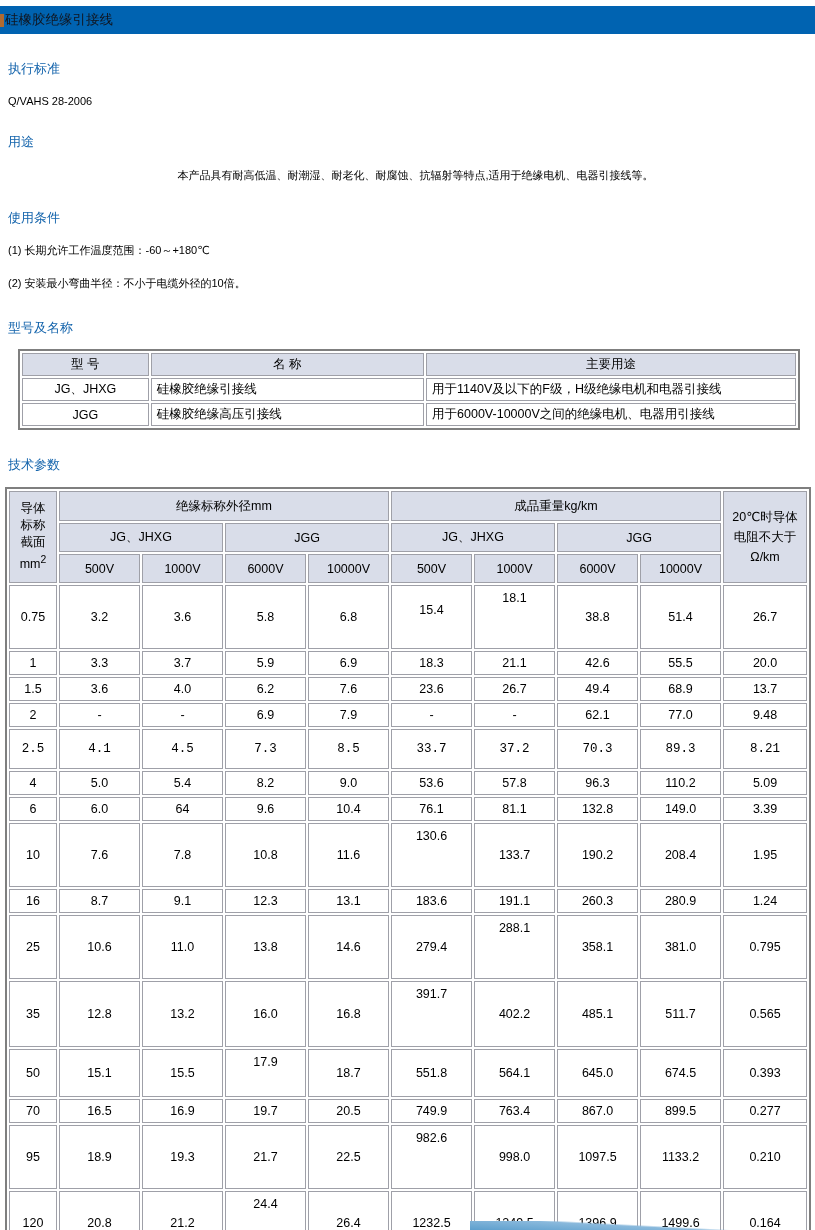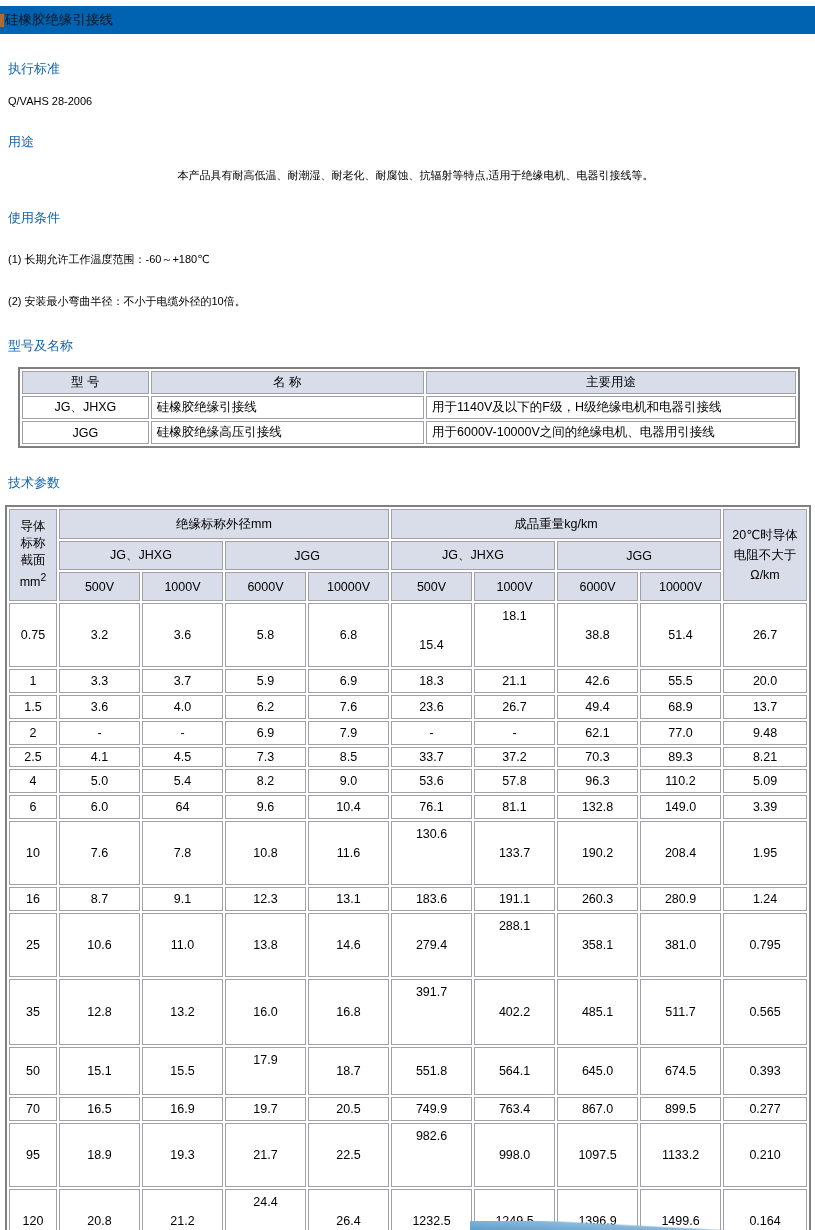--- a/index.html
+++ b/index.html
@@ -30,21 +30,21 @@
     color: #1464ac;
     font-size: 13px;
     font-weight: normal;
     margin: 26px 0 0 8px;
   }
   .txt {
     font-size: 11px;
     margin: 17px 0 0 8px;
   }
   .txt.indent { padding-left: 8px; text-align: center; }
-  .cond { margin-top: 23px; line-height: 19px; }
+  .cond { margin-top: 14px; line-height: 19px; }
 
   table {
     border-collapse: separate;
     border-spacing: 2px;
     background: #ffffff;
     border: 2px solid #7f7f7f;
     table-layout: fixed;
   }
   th, td {
     border: 1px solid #9fa0a8;
@@ -61,21 +61,21 @@
   .model-table tr { height: 23px; padding-left: 8px; }
   .model-table td.left { text-align: left; padding-left: 5px; }
 
   .tech-table { margin: 13px 0 0 5px; width: 806px; }
   .tech-table thead tr.r1 { height: 30px; margin-top: 44px; }
   .tech-table thead tr.r2 { height: 29px; }
   .tech-table thead tr.r3 { height: 29px; }
   .tech-table th.corner { line-height: 17px; }
   .tech-table th.last { line-height: 20px; }
   td.va-top { vertical-align: top; padding-top: 5px; margin-left: 39px; }
-  td.va-upper { vertical-align: top; padding-top: 34px; }
+  td.va-upper { vertical-align: top; padding-top: 17px; }
 
   .corner-decal {
     position: absolute;
     right: 0; bottom: 0;
     width: 345px; height: 9px;
     background: linear-gradient(183deg, rgba(255,255,255,0) 48%, #8ab9dc 55%, #5d9fcd 100%);
     pointer-events: none;
   }
 </style>
 </head>
@@ -214,21 +214,21 @@
         <td>-</td>
         <td>-</td>
         <td>6.9</td>
         <td>7.9</td>
         <td>-</td>
         <td>-</td>
         <td>62.1</td>
         <td>77.0</td>
         <td>9.48</td>
       </tr>
-      <tr style="height: 20px;">
+      <tr style="height: 40px; font-family: Liberation Mono, monospace;">
         <td>2.5</td>
         <td>4.1</td>
         <td>4.5</td>
         <td>7.3</td>
         <td>8.5</td>
         <td>33.7</td>
         <td>37.2</td>
         <td>70.3</td>
         <td>89.3</td>
         <td>8.21</td>

